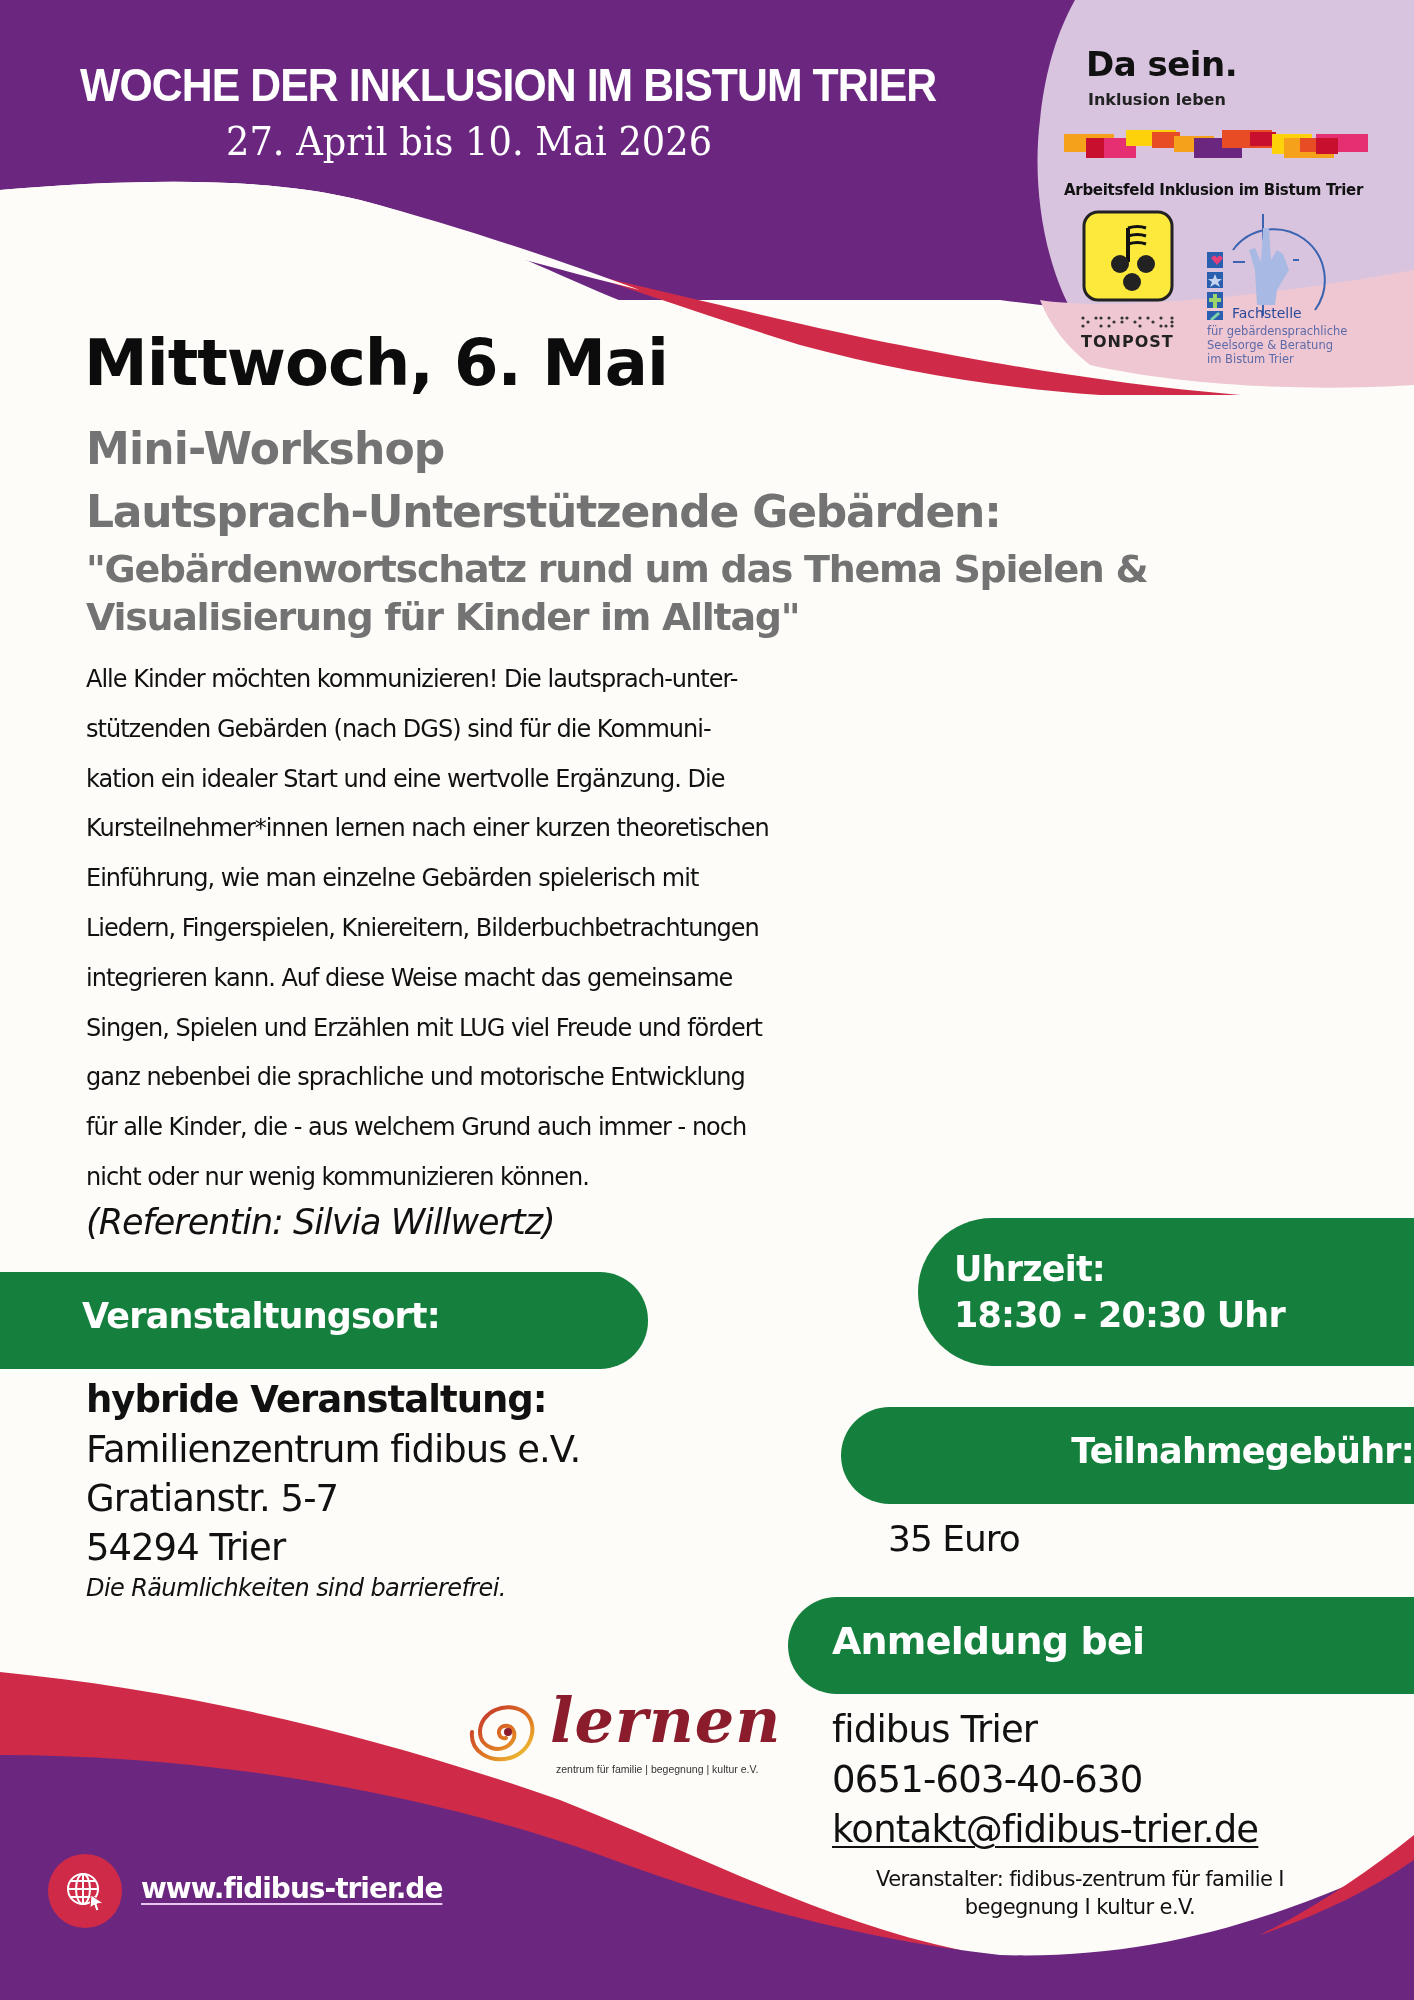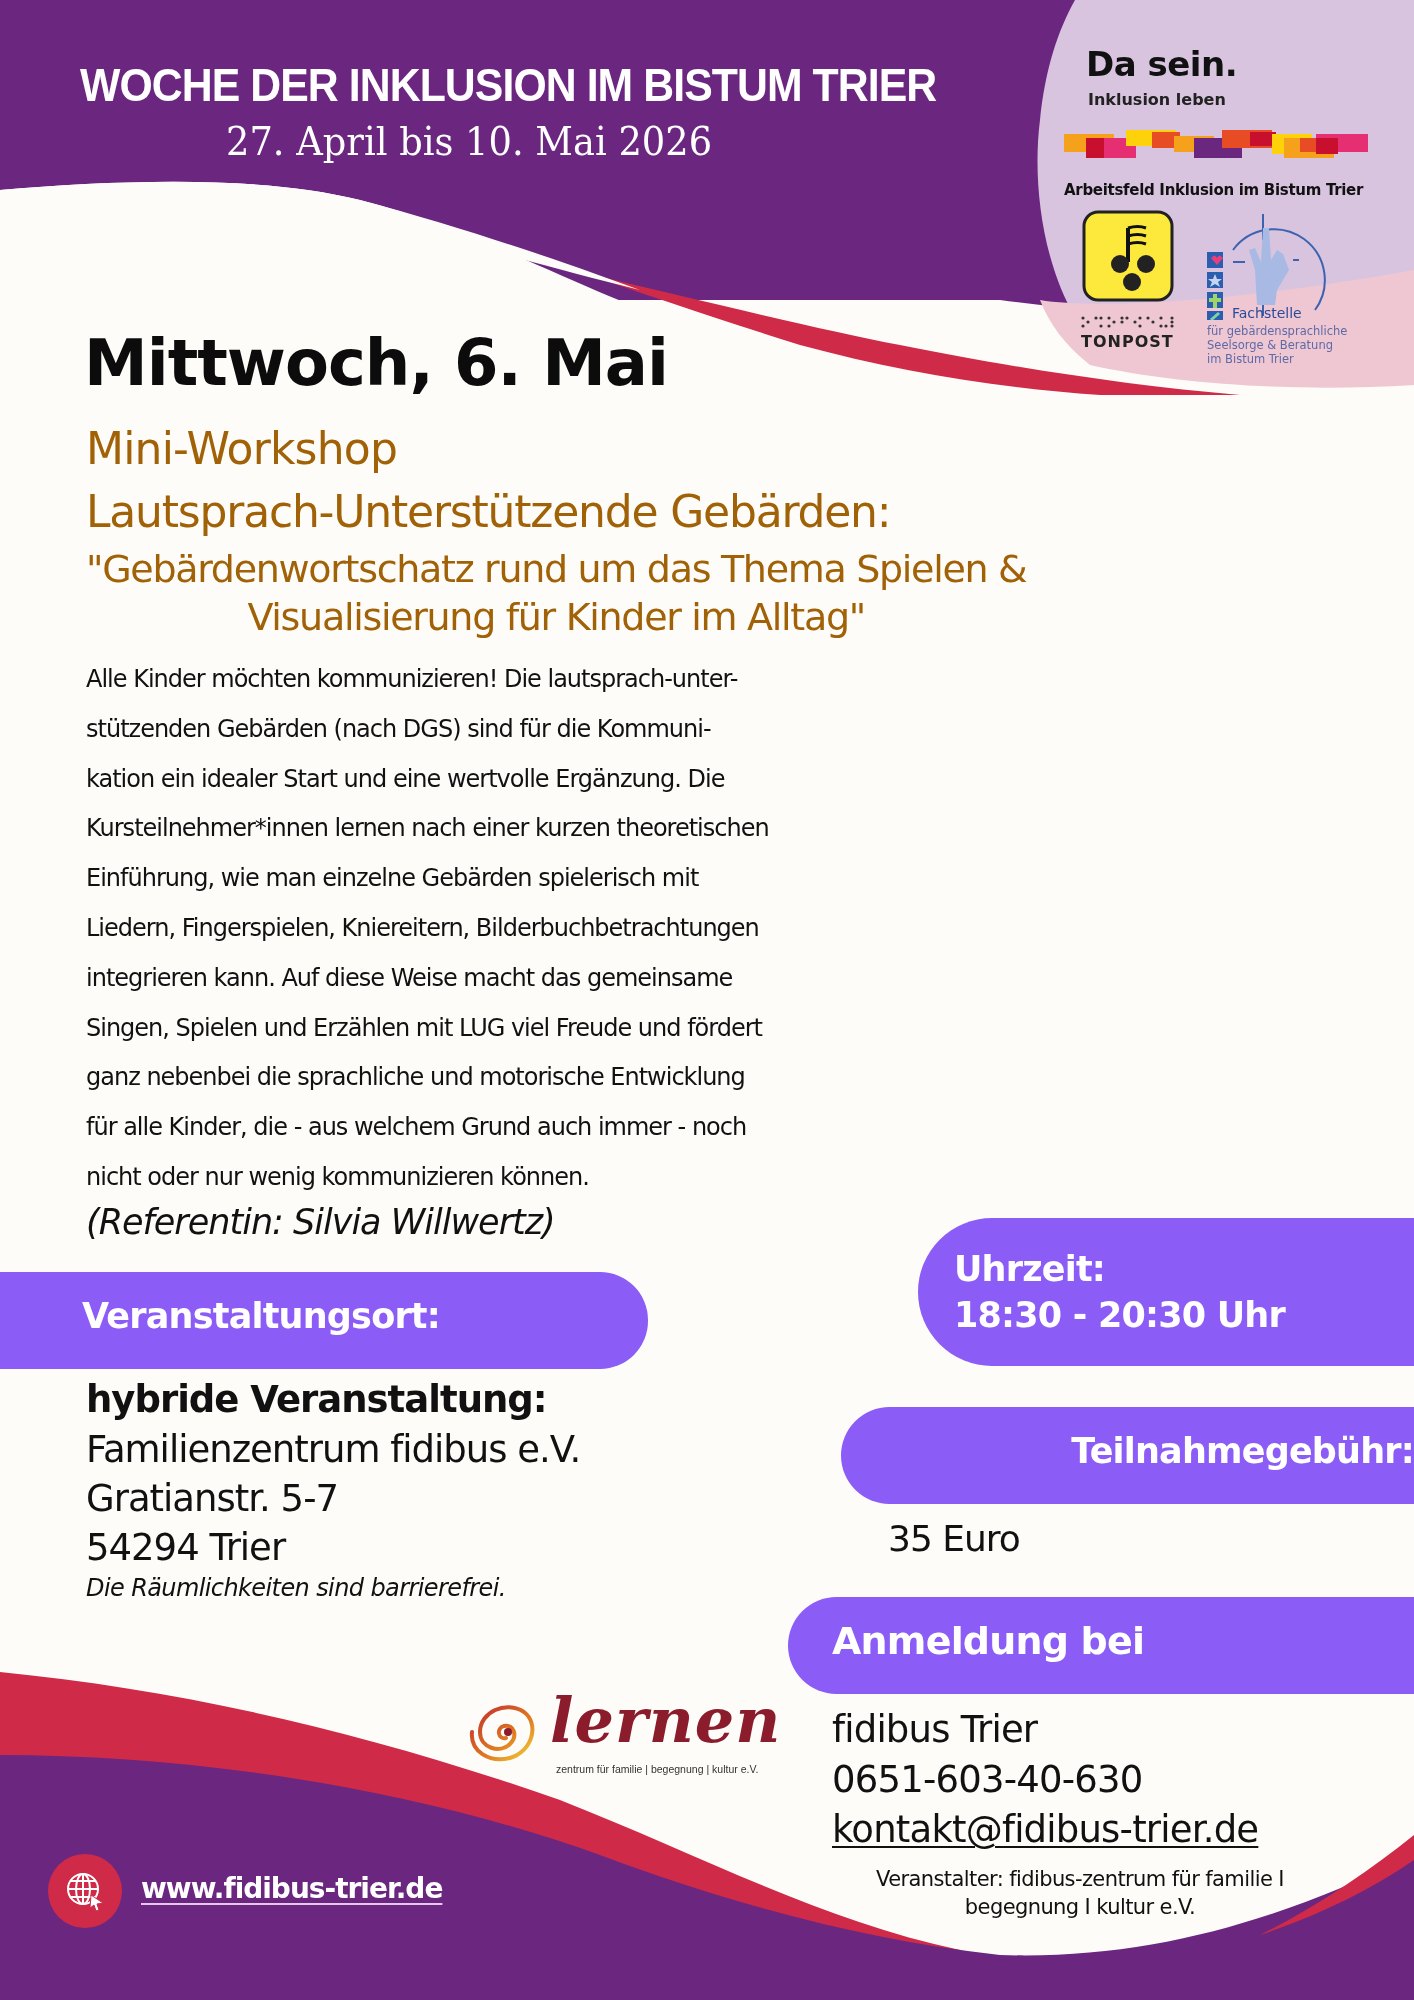--- a/index.html
+++ b/index.html
@@ -37,38 +37,38 @@
   .fach-icon { left: 1205px; top: 210px; width: 130px; height: 110px; }
   .fach-title { left: 1232px; top: 305px; font-family: "DejaVu Sans", sans-serif; font-weight: 400; font-size: 14px; color: #2a4a9a; text-align: right; }
   .fach-sub { left: 1207px; top: 324px; font-family: "DejaVu Sans", sans-serif; font-size: 11.5px; color: #5d6aa8; line-height: 14px; white-space: pre-line; }
 
   
   .day-title {
     left: 84px; top: 326px; font-family: "DejaVu Sans", sans-serif; font-weight: 700;
     font-size: 64px; color: #0c0c0c; letter-spacing: -1px; white-space: nowrap;
   }
   .sub-red {
-    color: #a16207; font-family: "DejaVu Sans", sans-serif; font-weight: 400; white-space: nowrap; text-align: center;
+    color: #737373; font-family: "DejaVu Sans", sans-serif; font-weight: 700; white-space: nowrap;
   }
   .sub1 { left: 86px; top: 423px; font-size: 44px; letter-spacing: -0.8px; }
   .sub2 { left: 86px; top: 486px; font-size: 44px; letter-spacing: -1.2px; }
   .sub3 { left: 86px; top: 545px; font-size: 38px; letter-spacing: -1.3px; line-height: 48px; white-space: pre-line; }
 
   .desc {
     left: 86px; top: 655px; width: 1270px;
     font-family: "DejaVu Sans", sans-serif; font-size: 24px; line-height: 49.8px;
     letter-spacing: -1px; color: #111; white-space: pre-line;
   }
   .ref {
     left: 86px; top: 1202px; font-family: "DejaVu Sans", sans-serif; font-style: italic;
     font-size: 35px; color: #111; letter-spacing: -1px; white-space: nowrap;
   }
 
   
-  .pill { background: #8b5cf6; color: #fff; font-family: "DejaVu Sans", sans-serif; font-weight: 700; }
+  .pill { background: #15803d; color: #fff; font-family: "DejaVu Sans", sans-serif; font-weight: 700; }
   .pill-ort {
     left: 0; top: 1272px; width: 648px; height: 97px;
     border-radius: 0 48px 48px 0; font-size: 35px; letter-spacing: -0.8px;
     padding: 24px 0 0 82px;
   }
   .pill-uhr {
     left: 918px; top: 1218px; width: 496px; height: 148px;
     border-radius: 76px 0 0 76px; font-size: 35px; letter-spacing: -0.8px; line-height: 46px;
     padding: 28px 0 0 36px; white-space: pre-line;
   }

